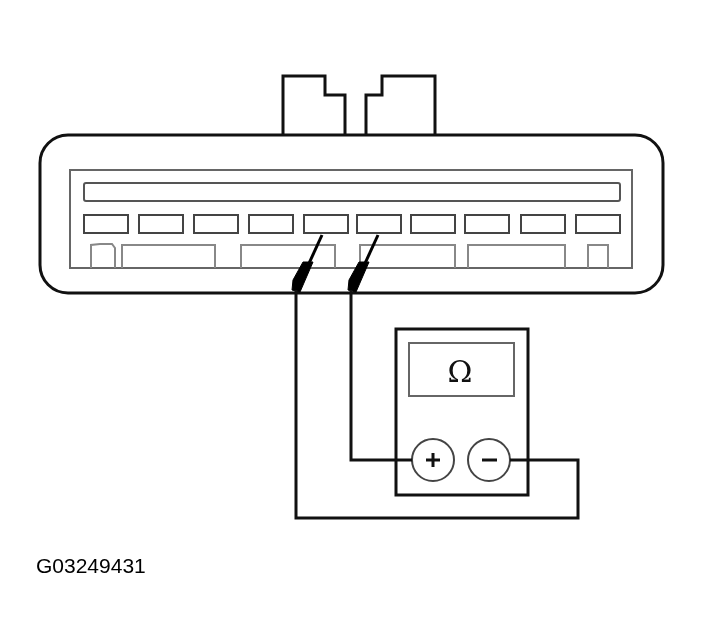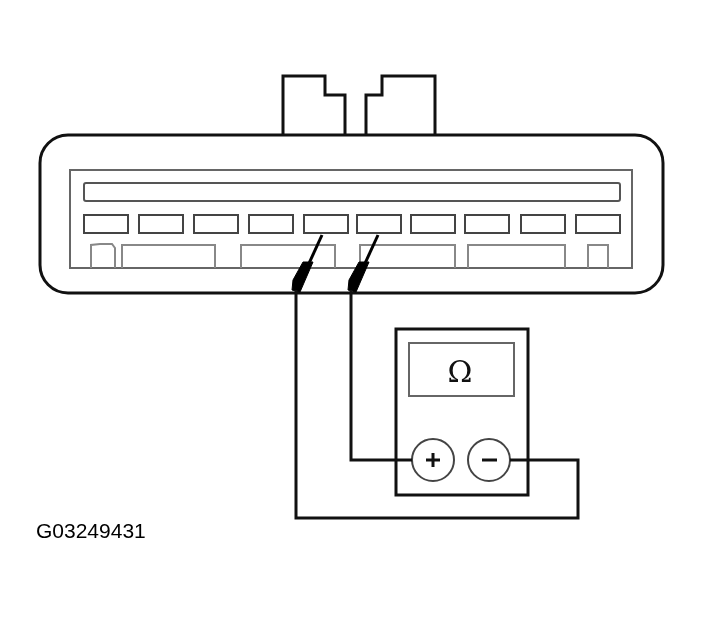--- a/index.html
+++ b/index.html
@@ -1,18 +1,18 @@
 <!DOCTYPE html>
 <html><head>
 <meta charset="utf-8">
 <style>
   html, body { margin:0; padding:0; background:#ffffff; }
   body { width:705px; height:641px; position:relative; overflow:hidden; font-family:"Liberation Sans", sans-serif; }
   svg { position:absolute; left:0; top:0; }
-  .caption { position:absolute; left:36px; top:519px; font-size:21px; color:#000; letter-spacing:0px; font-family:"Liberation Sans", sans-serif; }
+  .caption { position:absolute; left:36px; top:554px; font-size:21px; color:#000; letter-spacing:0px; font-family:"Liberation Sans", sans-serif; }
   .omega { position:absolute; left:405px; top:346px; width:110px; height:50px; display:flex; align-items:center; justify-content:center; font-size:30px; color:#111; font-family:"DejaVu Serif", serif; }
 </style>
 </head>
 <body>
 
 <svg width="705" height="641" viewBox="0 0 705 641" xmlns="http://www.w3.org/2000/svg">
 
   <g fill="none" stroke="#111" stroke-width="3">
     <path d="M283,135 L283,76 L325,76 L325,95 L345,95 L345,135"></path>
     <path d="M366,135 L366,95 L382,95 L382,76 L435,76 L435,135"></path>

